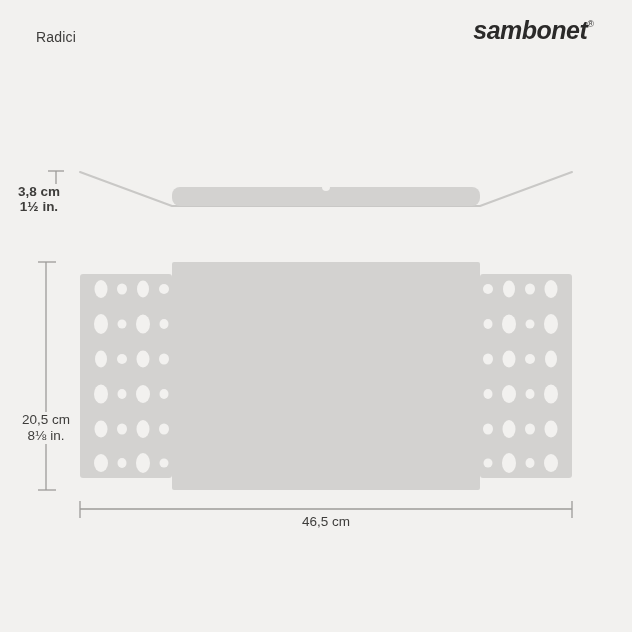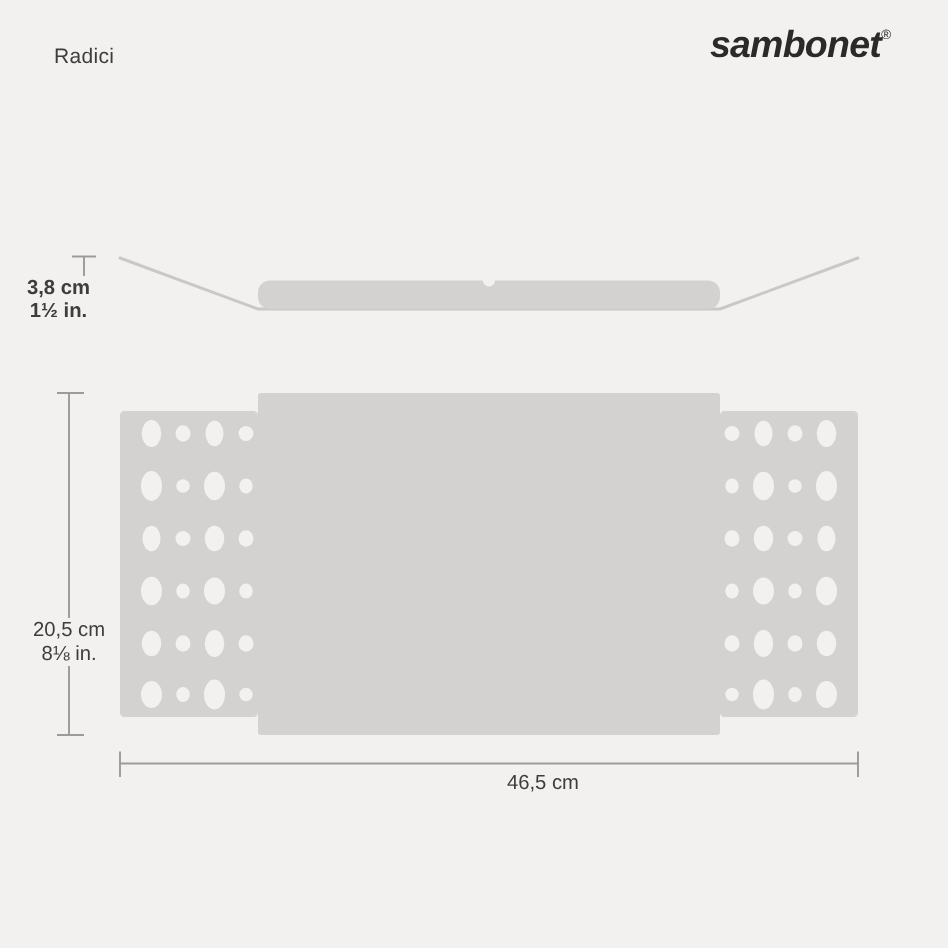--- a/index.html
+++ b/index.html
@@ -66,21 +66,21 @@
     background: var(--background, #f2f1ef);
     text-align: center;
     font-size: 13.5px;
     line-height: 16px;
     color: var(--text, #3e3d3b);
   }
   .dim-label span { display: block; }
 
   .height-label { left: 6px;  top: 184px; width: 66px;  line-height: 15px; font-weight: bold; }
   .depth-label  { left: 13px; top: 368px; width: 66px; margin-top: 44px; }
-  .width-label  { left: 266px; top: 514px; width: 120px; text-align: right; }
+  .width-label  { left: 266px; top: 514px; width: 120px; }
 </style>
 </head>
 <body>
 
 <div class="canvas">
 
   <div class="product-name">Radici</div>
 
   <div class="brand-logo">
     <span>sambonet</span><span class="reg-mark">®</span>

